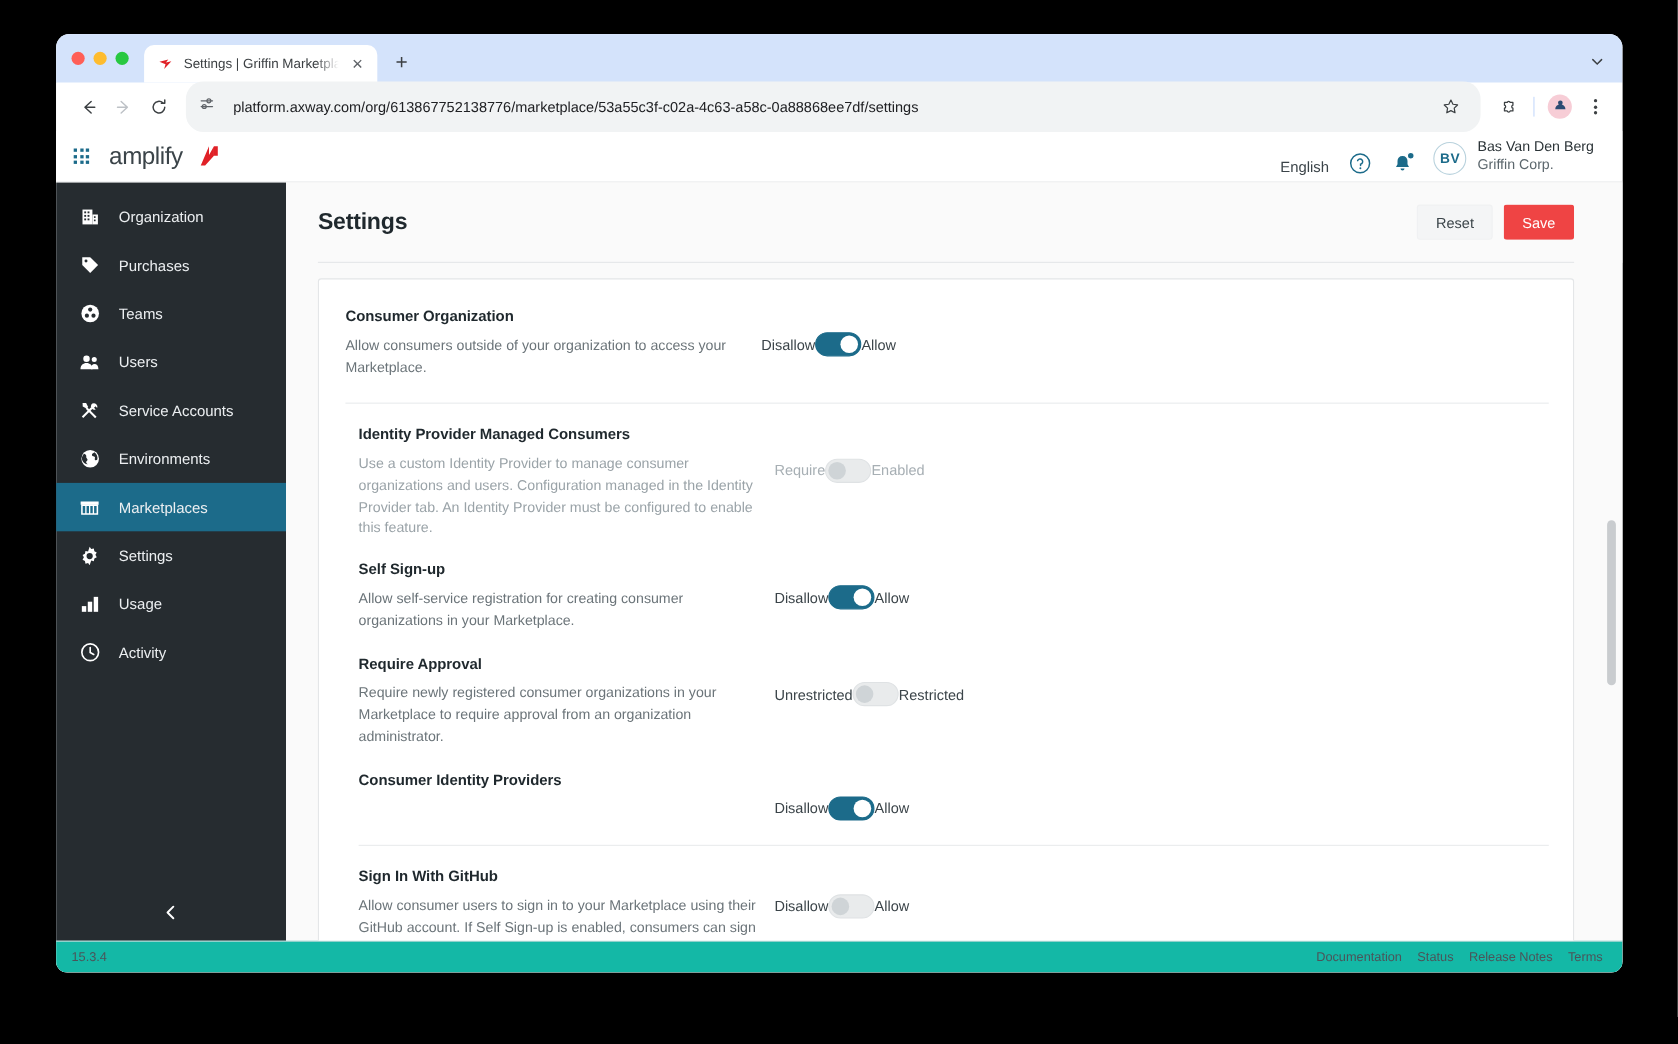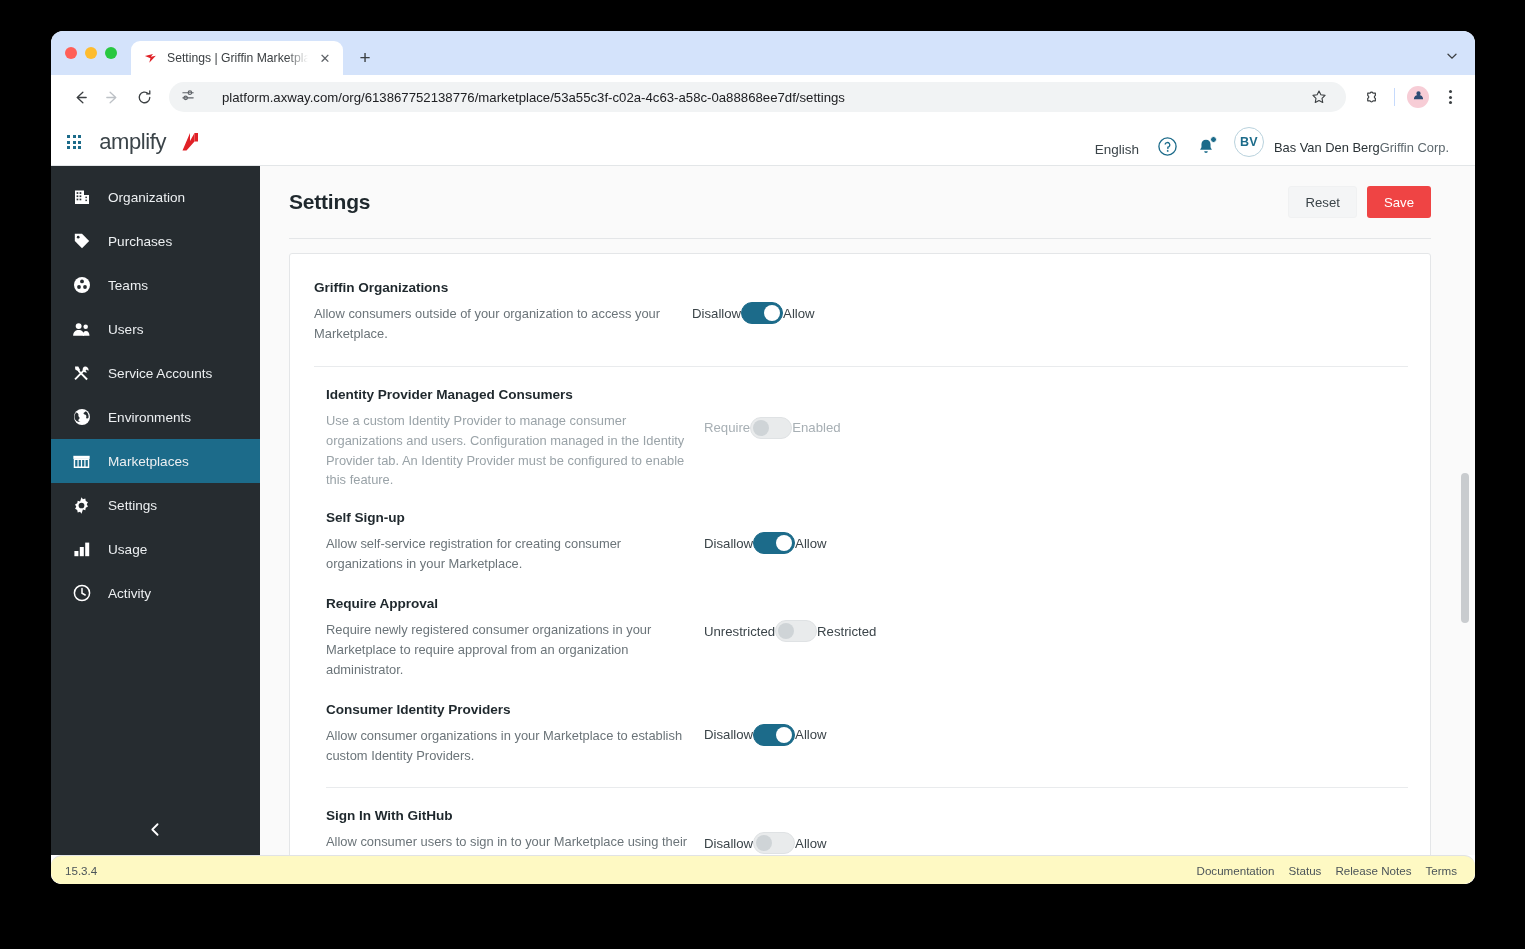--- a/index.html
+++ b/index.html
@@ -79,24 +79,24 @@
     padding: 0 10px 0 14px; gap: 2px;
     flex: 0 0 44px;
   }
   .nav-btn {
     width: 30px; height: 30px; border-radius: 50%;
     display: flex; align-items: center; justify-content: center;
     color: #3c4043;
   }
   .nav-btn.disabled { color: #bdc1c6; }
   .omnibox {
-    flex: 1; height: 30px; margin: 0 8px 0 8px;
+    flex: 1; height: 46px; margin: 0 8px 0 8px;
     background: #f1f3f4; border-radius: 16px;
     display: flex; align-items: center;
-    padding: 0 12px; gap: 26px;
+    padding: 0 12px; gap: 16px;
     position: relative;
   }
   .omnibox .url {
     font-size: 13.2px; color: #202124;
     white-space: nowrap; overflow: hidden; flex: 1;
   }
   .omni-star { width: 26px; height:26px; display:flex; align-items:center; justify-content:center; color:#3c4043; margin-right:2px;}
   .tb-icon { width: 30px; height: 30px; display: flex; align-items: center; justify-content: center; color: #3c4043; }
   .tb-sep { width: 1px; height: 18px; background: #c6dafc; margin: 0 6px; }
   .profile-pill {
@@ -128,21 +128,21 @@
     position: absolute; top: -1px; right: -1px;
     width: 7px; height: 7px; border-radius: 50%;
     background: #1c6b8a; border: 1.5px solid #fff;
   }
   .avatar {
     width: 30px; height: 30px; border-radius: 50%;
     border: 1px solid #b9d2dd; color: #1c6b8a;
     display: flex; align-items: center; justify-content: center;
     font-size: 12.5px; font-weight: 600; letter-spacing: .3px;
   }
-  .user-block { display: flex; flex-direction: row; line-height: 1.28; margin-left: -8px; }
+  .user-block { display: flex; flex-direction: column; line-height: 1.28; margin-left: -8px; }
   .user-name { font-size: 12.9px; color: #2b3337; }
   .user-org { font-size: 12.9px; color: #5c676d; }
 
   
   .app-body { flex: 1; display: flex; min-height: 0; }
 
   .sidebar {
     width: 209px; background: #262c30;
     display: flex; flex-direction: column;
     flex: 0 0 209px;
@@ -226,26 +226,26 @@
   .vscroll {
     position: absolute; right: 6px; top: 0; width: 8px; height: 100%;
   }
   .vthumb {
     position: absolute; left: 0; width: 8px; border-radius: 4px;
     background: #c9cccf; top: 234px; height: 150px;
   }
 
   
   .app-footer {
-    height: 29px; background: #fef9c3;
+    height: 29px; background: #14b8a6;
     border-top: 1px solid #e1e3e5;
     display: flex; align-items: center;
     padding: 0 18px 0 14px;
     flex: 0 0 29px;
-    font-size: 11.6px; color: #4b5459; border-radius: 11px;
+    font-size: 11.6px; color: #4b5459;
   }
   .footer-links { margin-left: auto; display: flex; gap: 14px; }
 </style>
 </head>
 <body>
 
 <div class="browser-window">
 
   <div class="tabstrip">
     <div class="traffic">
@@ -514,21 +514,21 @@
             </div>
           </div>
           <div class="head-rule"></div>
         </div>
 
         <div class="scroll-area">
           <div class="card">
 
             <div class="section">
               <div class="sec-left">
-                <div class="sec-title">Griffin Organizations</div>
+                <div class="sec-title">Consumer Organization</div>
                 <div class="sec-desc">Allow consumers outside of your organization to access your Marketplace.</div>
               </div>
               <div class="sec-right">
                 <span class="tgl-label">Disallow</span>
                 <span class="toggle on">
                     <span class="knob"></span>
                   </span>
                 <span class="tgl-label">Allow</span>
               </div>
             </div>
@@ -580,21 +580,20 @@
                   </span>
                 <span class="tgl-label">Restricted</span>
               </div>
             </div>
 
             <div style="height:22px"></div>
 
             <div class="section sub">
               <div class="sec-left">
                 <div class="sec-title">Consumer Identity Providers</div>
-                <div class="sec-desc">Allow consumer organizations in your Marketplace to establish custom Identity Providers.</div>
               </div>
               <div class="sec-right">
                 <span class="tgl-label">Disallow</span>
                 <span class="toggle on">
                     <span class="knob"></span>
                   </span>
                 <span class="tgl-label">Allow</span>
               </div>
             </div>
 

